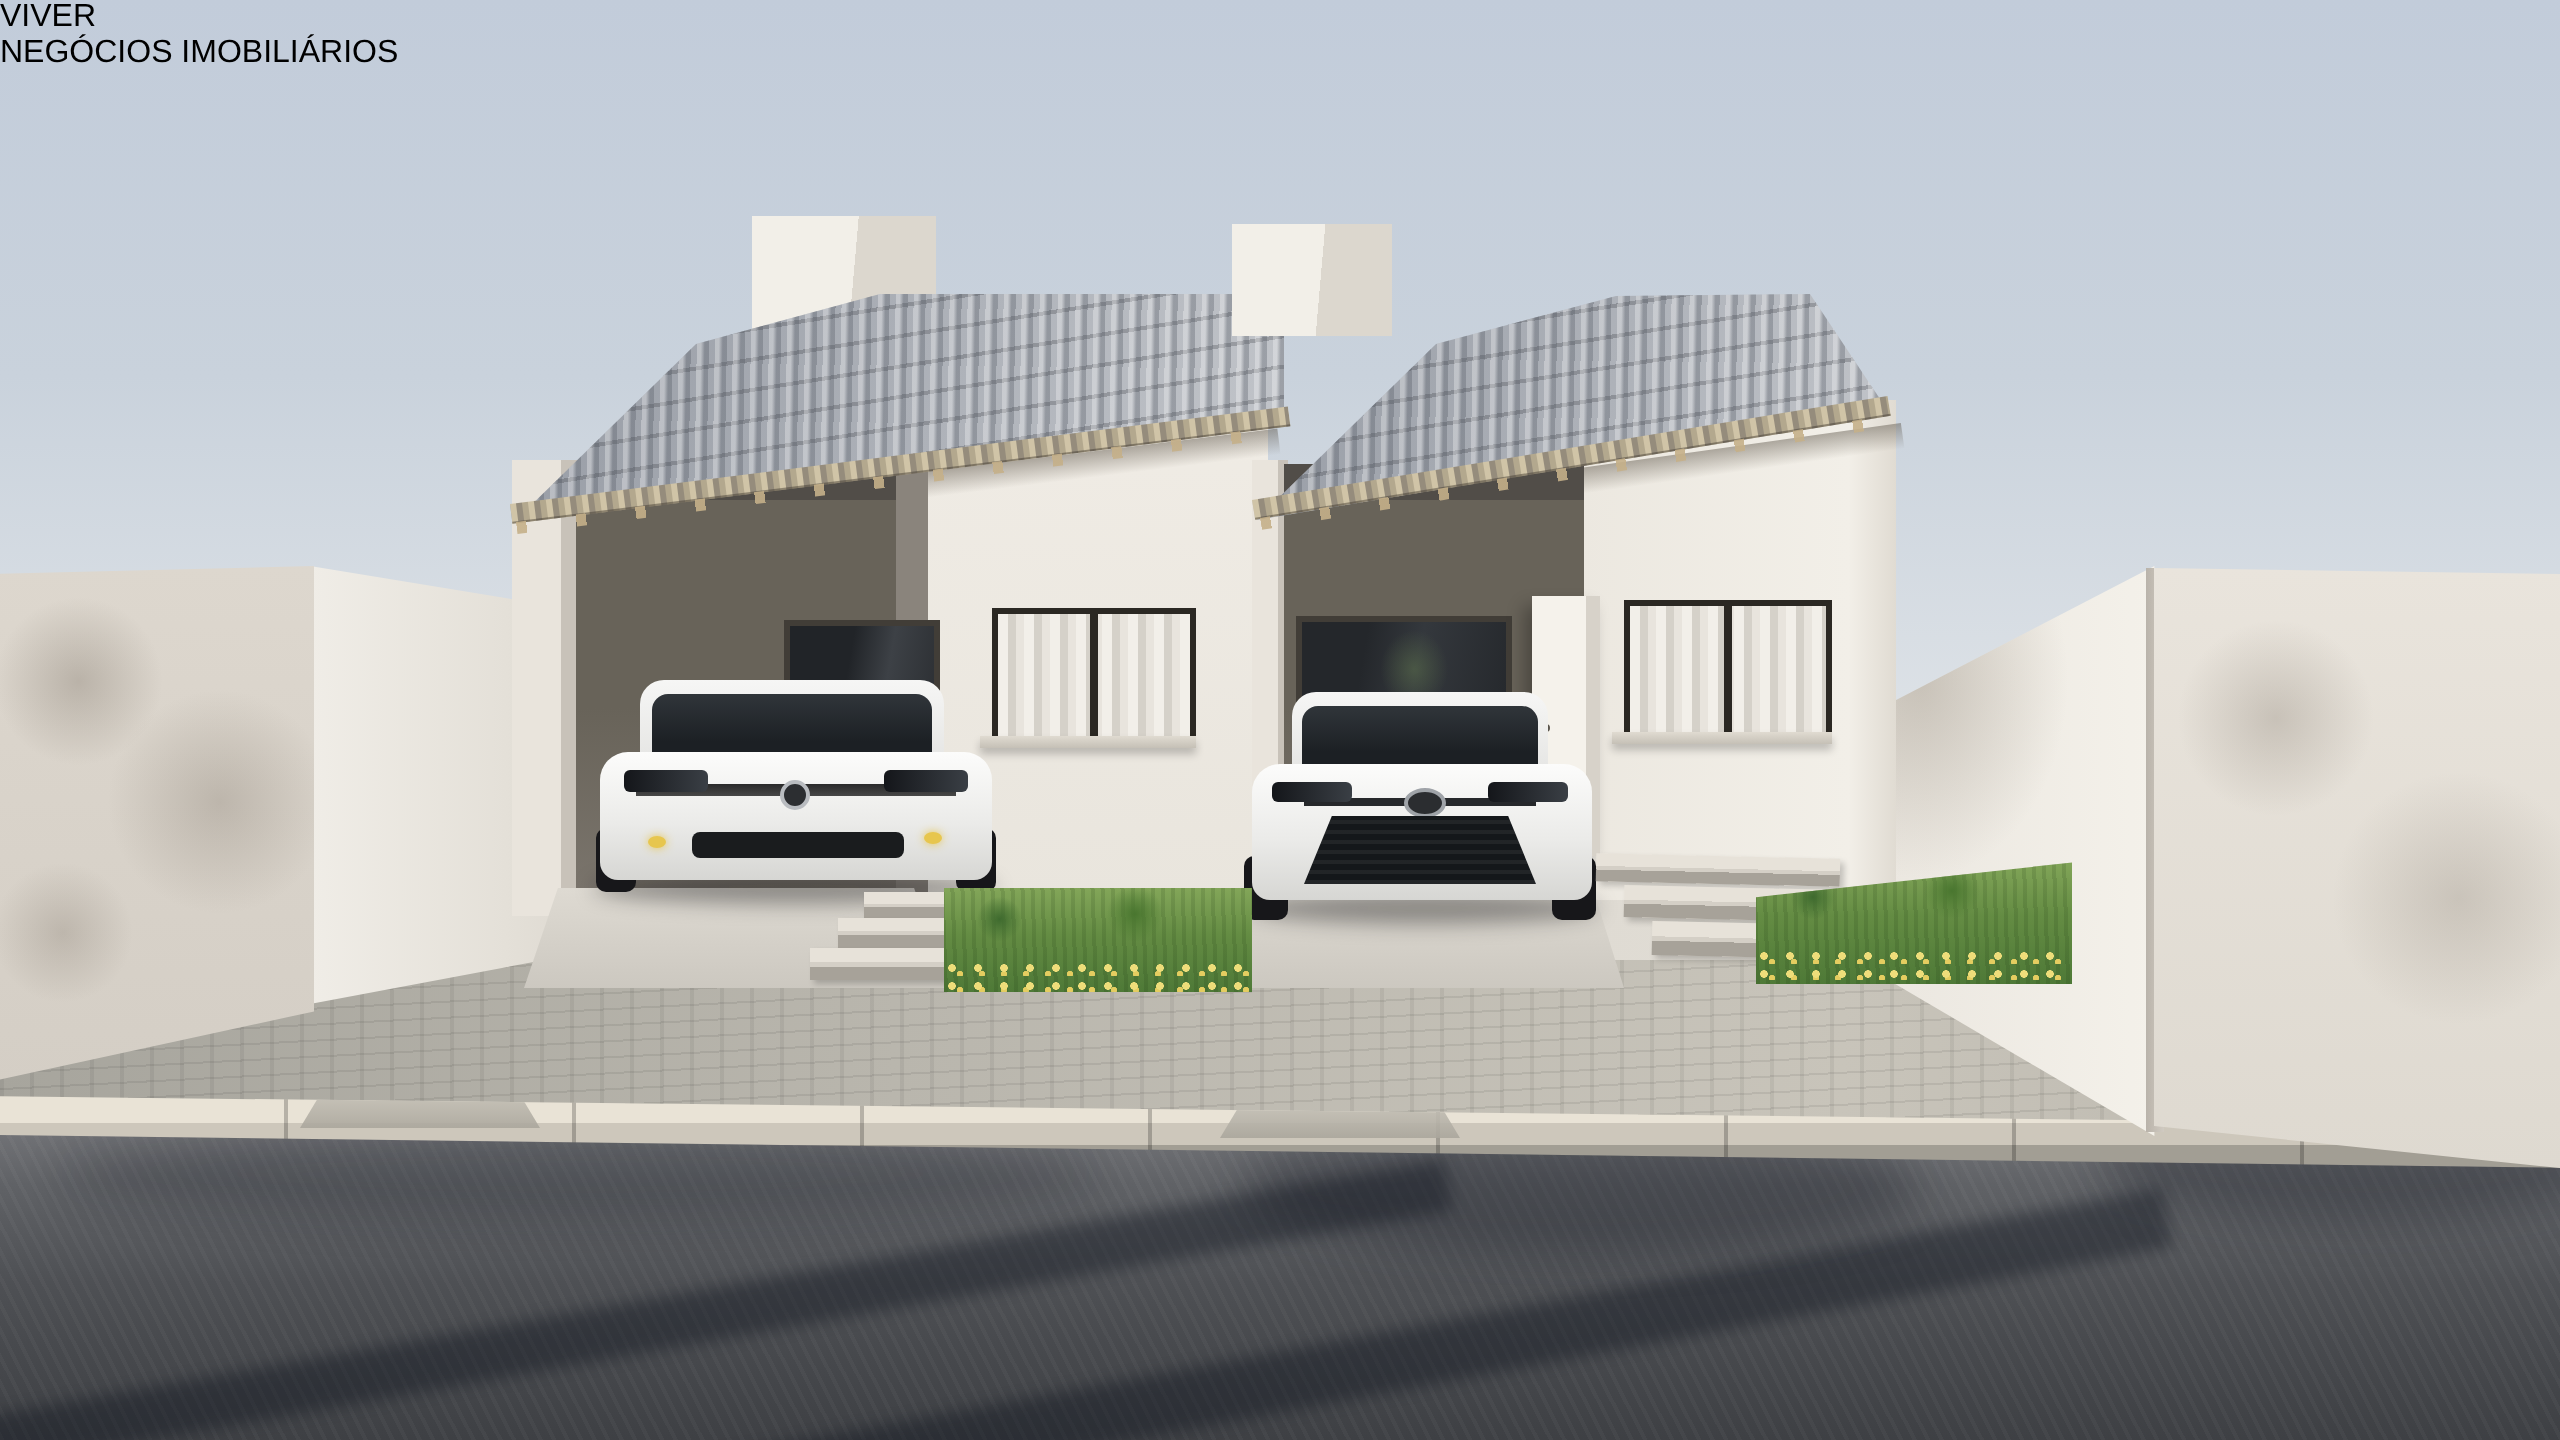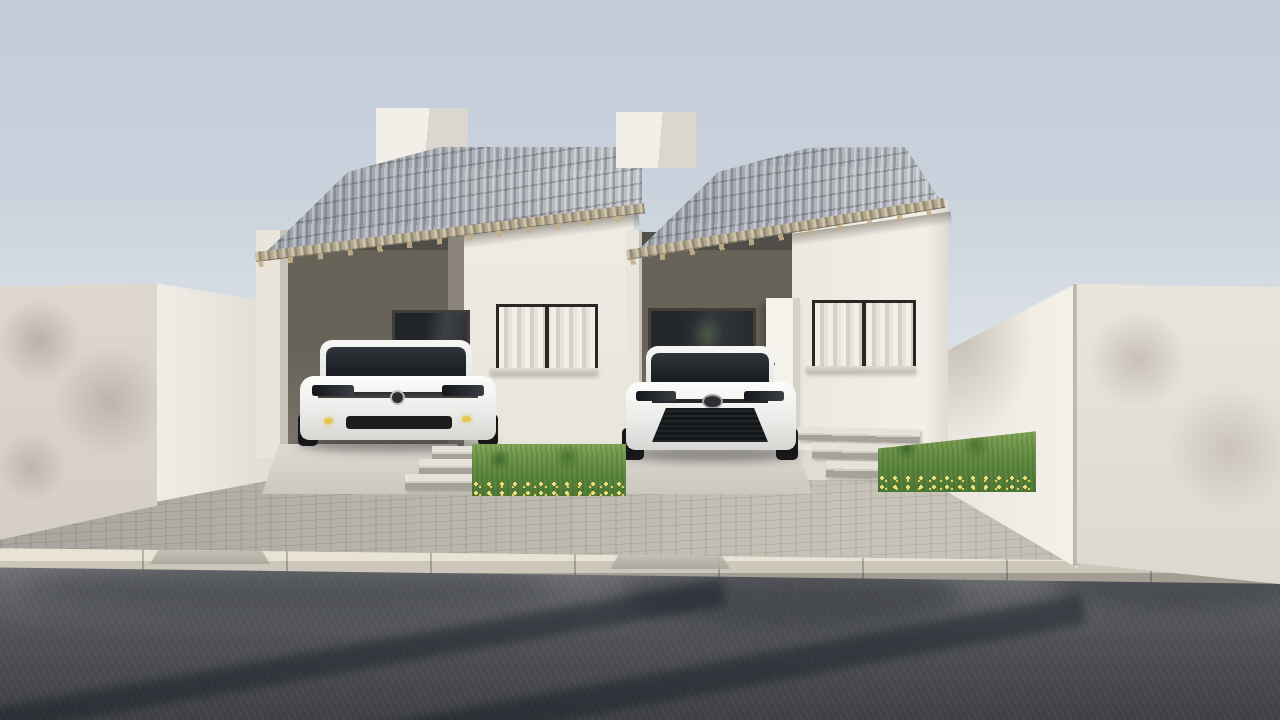--- a/index.html
+++ b/index.html
@@ -271,14 +271,18 @@
     <div class="leaf" style="left:76px;top:84px;width:78px;transform:rotate(-112deg) scaleX(.92);"></div>
     <div class="leaf" style="left:76px;top:84px;width:64px;transform:rotate(-86deg) scaleX(.8);"></div>
     <div class="leaf" style="left:76px;top:84px;width:82px;transform:rotate(-56deg);"></div>
     <div class="leaf" style="left:76px;top:84px;width:82px;transform:rotate(-26deg);"></div>
     <div class="leaf" style="left:76px;top:84px;width:84px;transform:rotate(-2deg) scaleX(1.05);"></div>
     <div class="leaf" style="left:76px;top:84px;width:78px;transform:rotate(26deg) scaleY(.95);"></div>
     <div class="leaf" style="left:76px;top:84px;width:72px;transform:rotate(52deg) scaleX(.9);"></div>
     <div class="leaf" style="left:76px;top:84px;width:78px;transform:rotate(166deg);"></div>
   </div>
 
+  <div class="p watermark">
+    <div class="brand">VIVER</div>
+    <div class="tagline">NEGÓCIOS IMOBILIÁRIOS</div>
+  </div>
 
 </div>
 
 </body></html>

